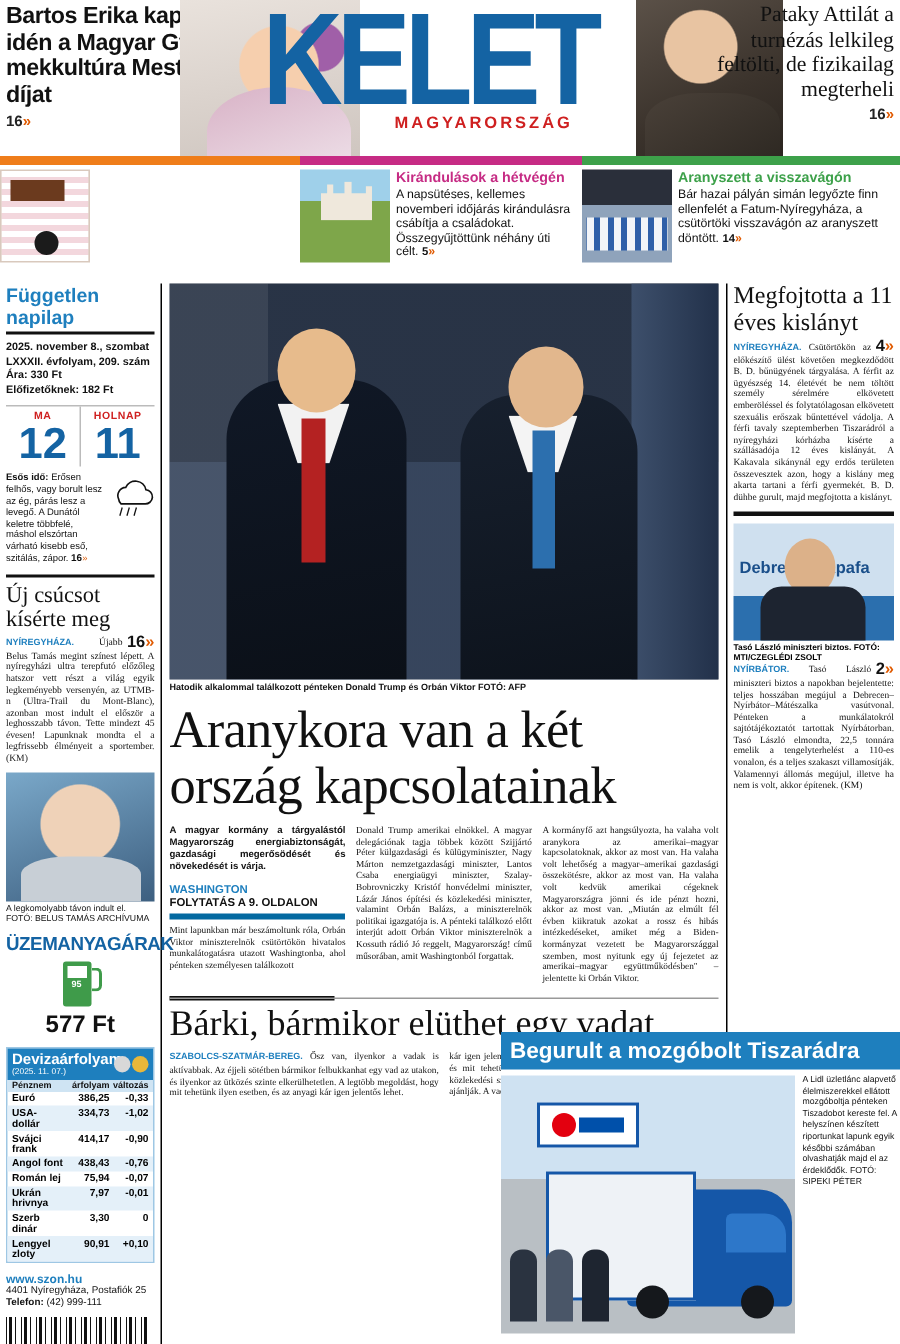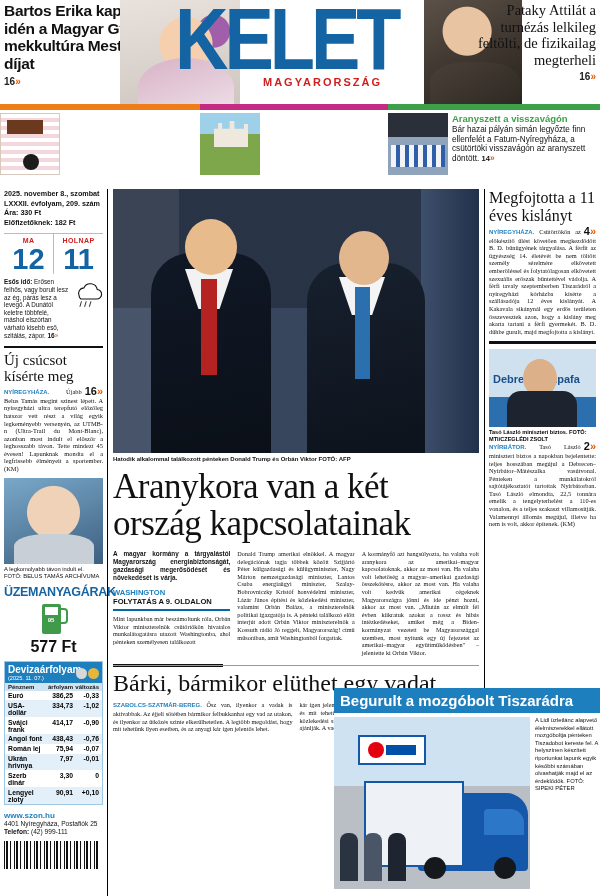--- a/index.html
+++ b/index.html
@@ -192,21 +192,21 @@
   .lead-hl { font-family:"Liberation Serif",serif; font-size:35px; line-height:37px; color:#111;
     letter-spacing:-0.5px; padding:2px 0 8px; }
 
   .cols3 { display:flex; gap:7px; }
   .cols3 .col { flex:1; }
   .artxt { font-family:"Liberation Serif",serif; font-size:6.2px; line-height:7.6px; text-align:justify; color:#111; }
   .artxt p { margin-bottom:2px; text-indent:6px; }
   .artxt p.noind { text-indent:0; }
   .standfirst { font-family:"Liberation Sans",sans-serif; font-weight:bold; font-size:6.4px; line-height:8px; color:#111; text-align:justify; }
   .dateline { font-family:"Liberation Sans",sans-serif; font-weight:bold; font-size:7.6px; color:#1e7fbe; margin-top:6px; }
-  .contd { font-family:"Liberation Sans",sans-serif; font-weight:bold; font-size:7.6px; color:#111; border-bottom:2px solid #0369a1; padding-bottom:3px; margin-bottom:4px; }
+  .contd { font-family:"Liberation Sans",sans-serif; font-weight:bold; font-size:7.6px; color:#111; border-bottom:4px solid #0369a1; padding-bottom:3px; margin-bottom:4px; }
   .dl-in { font-family:"Liberation Sans",sans-serif; font-weight:bold; font-size:6px; color:#1e7fbe; }
 
   .rulebar { height:3px; background:#111; width:110px; margin:6px 0 0; }
   .rulethin { border-top:1px solid #999; margin-top:-2px; }
 
   .wild-hl { font-family:"Liberation Serif",serif; font-size:24px; line-height:26px; color:#111; padding:4px 0 5px; }
   .wild-cols { display:flex; gap:7px; }
   .wild-cols .col { flex:1; }
 
   
@@ -273,38 +273,43 @@
       <div class="bar"></div>
       <div class="inner">
         <div class="thumb"></div>
       </div>
     </div>
 
     <div class="teaser tz2">
       <div class="bar"></div>
       <div class="inner">
         <div class="thumb"></div>
+        <div class="txt">
+          <div class="t-title">Kirándulások a hétvégén</div>
+          <div class="t-body"><span>A napsütéses, kellemes novemberi időjárás kirándulásra csábítja a családokat. Összegyűjtöttünk néhány úti célt.</span> <span class="pg">5</span><span class="arrow">»</span></div>
+        </div>
       </div>
     </div>
 
     <div class="teaser tz3">
       <div class="bar"></div>
       <div class="inner">
         <div class="thumb"></div>
         <div class="txt">
           <div class="t-title">Aranyszett a visszavágón</div>
           <div class="t-body"><span>Bár hazai pályán simán legyőzte finn ellenfelét a Fatum-Nyíregyháza, a csütörtöki visszavágón az aranyszett döntött.</span> <span class="pg">14</span><span class="arrow">»</span></div>
         </div>
       </div>
     </div>
   </div>
 
   <div class="body-grid">
 
     <div class="rail">
+      <div class="rail-hl">Független napilap</div>
       <div class="rail-meta">
         <div>2025. november 8., szombat</div>
         <div>LXXXII. évfolyam, 209. szám</div>
         <div>Ára: 330 Ft</div>
         <div>Előfizetőknek: 182 Ft</div>
       </div>
 
       <div class="wx">
         <div class="col">
           <div class="lab">MA</div>

